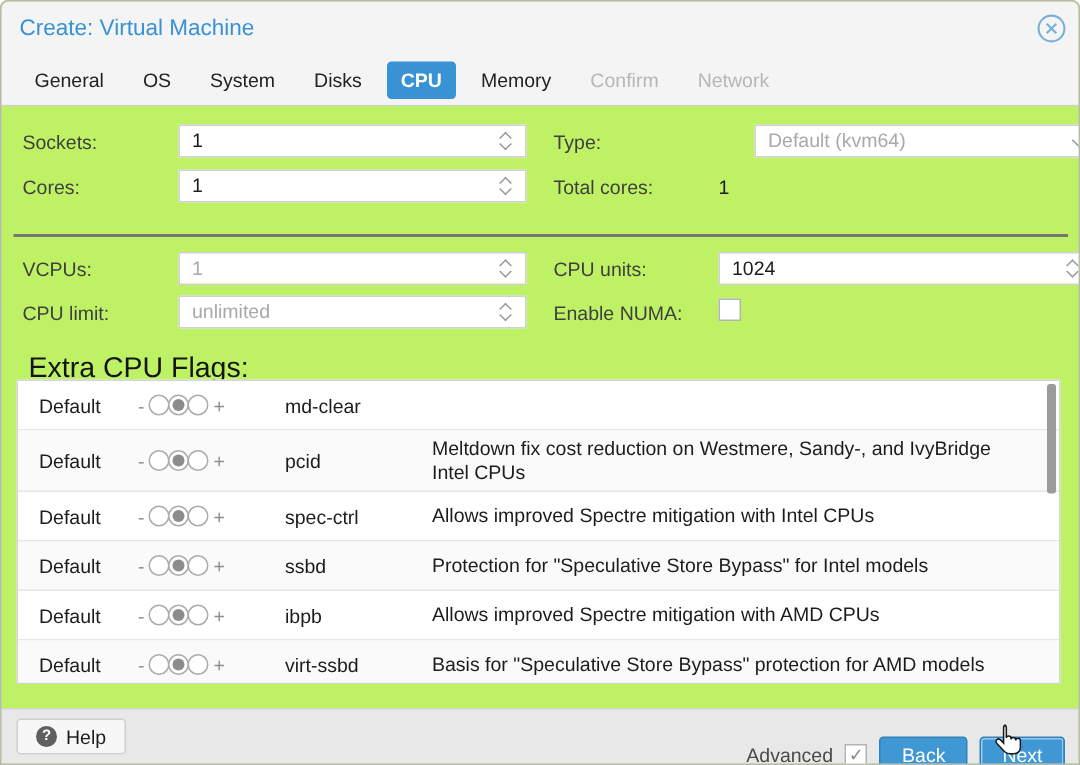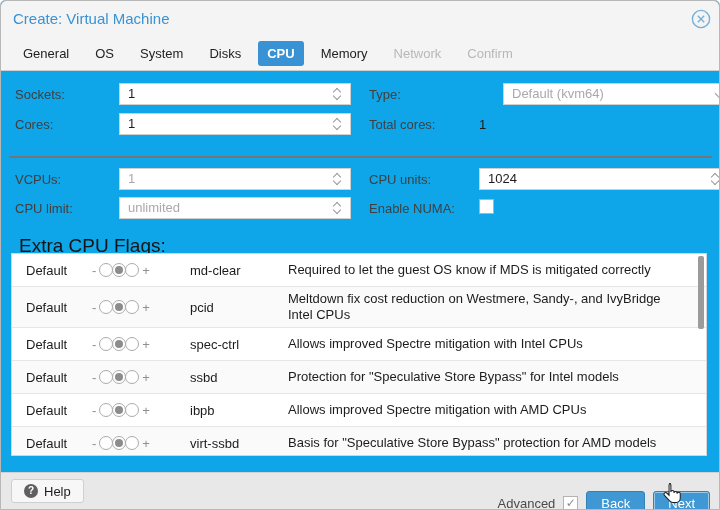--- a/index.html
+++ b/index.html
@@ -1,16 +1,16 @@
 <!DOCTYPE html>
 <html><head>
 <meta charset="utf-8">
 <style>
   html,body{margin:0;padding:0;background:#fff;font-family:"Liberation Sans","DejaVu Sans",sans-serif;}
-  .window{position:relative;width:718px;height:508px;border:1px solid #b8b8b8;border-radius:5px 5px 0 0;background:#0ea5e9;overflow:hidden;box-sizing:content-box;}
+  .window{position:relative;width:718px;height:508px;border:1px solid #b8b8b8;border-radius:5px 5px 0 0;background:#bef264;overflow:hidden;box-sizing:content-box;}
   
   .header{position:absolute;top:0;left:0;right:0;height:69px;background:#f4f4f4;border-bottom:1px solid #cfcfcf;border-radius:5px 5px 0 0;}
   .title{position:absolute;left:12px;top:9px;font-size:15px;color:#3892d4;}
   .close-btn{position:absolute;right:8px;top:8px;width:20px;height:20px;cursor:pointer;}
   
   .tabbar{position:absolute;left:13px;top:36px;height:33px;display:flex;align-items:center;gap:8px;}
   .tab{font-size:13px;color:#222;padding:5px 9px;border-radius:3px;cursor:pointer;}
   .tab.active{background:#3892d4;color:#fff;font-weight:bold;}
   .tab.disabled{color:#b7b7b7;cursor:default;}
   
@@ -64,22 +64,22 @@
       <line x1="6.8" y1="6.8" x2="13.2" y2="13.2" stroke="#78afd6" stroke-width="1.4"></line>
       <line x1="13.2" y1="6.8" x2="6.8" y2="13.2" stroke="#78afd6" stroke-width="1.4"></line>
     </svg>
     <div class="tabbar">
         <span class="tab ">General</span>
         <span class="tab ">OS</span>
         <span class="tab ">System</span>
         <span class="tab ">Disks</span>
         <span class="tab active">CPU</span>
         <span class="tab ">Memory</span>
+        <span class="tab disabled">Confirm</span>
         <span class="tab disabled">Network</span>
-        <span class="tab disabled">Confirm</span>
       </div>
   </div>
 
   <div class="flabel" style="left:14px;top:86px">Sockets:</div>
   <div class="field" style="left:118px;top:82px;width:232px">
     <span class="val">1</span>
     <span class="spin">
         <i class="chev up"></i>
         <i class="chev dn"></i>
       </span>
@@ -143,21 +143,20 @@
             </span>
             <span class="tog-circle sel">
               <span class="dot"></span>
             </span>
             <span class="tog-circle">
               <span class="dot"></span>
             </span>
             <span class="tog-plus">+</span>
           </div>
           <div class="cell-flag">md-clear</div>
-          <div class="cell-desc">Required to let the guest OS know if MDS is mitigated correctly</div>
         </div>
         <div class="frow alt">
           <div class="cell-state">Default</div>
           <div class="cell-toggle">
             <span class="tog-minus">-</span>
             <span class="tog-circle">
               <span class="dot"></span>
             </span>
             <span class="tog-circle sel">
               <span class="dot"></span>

